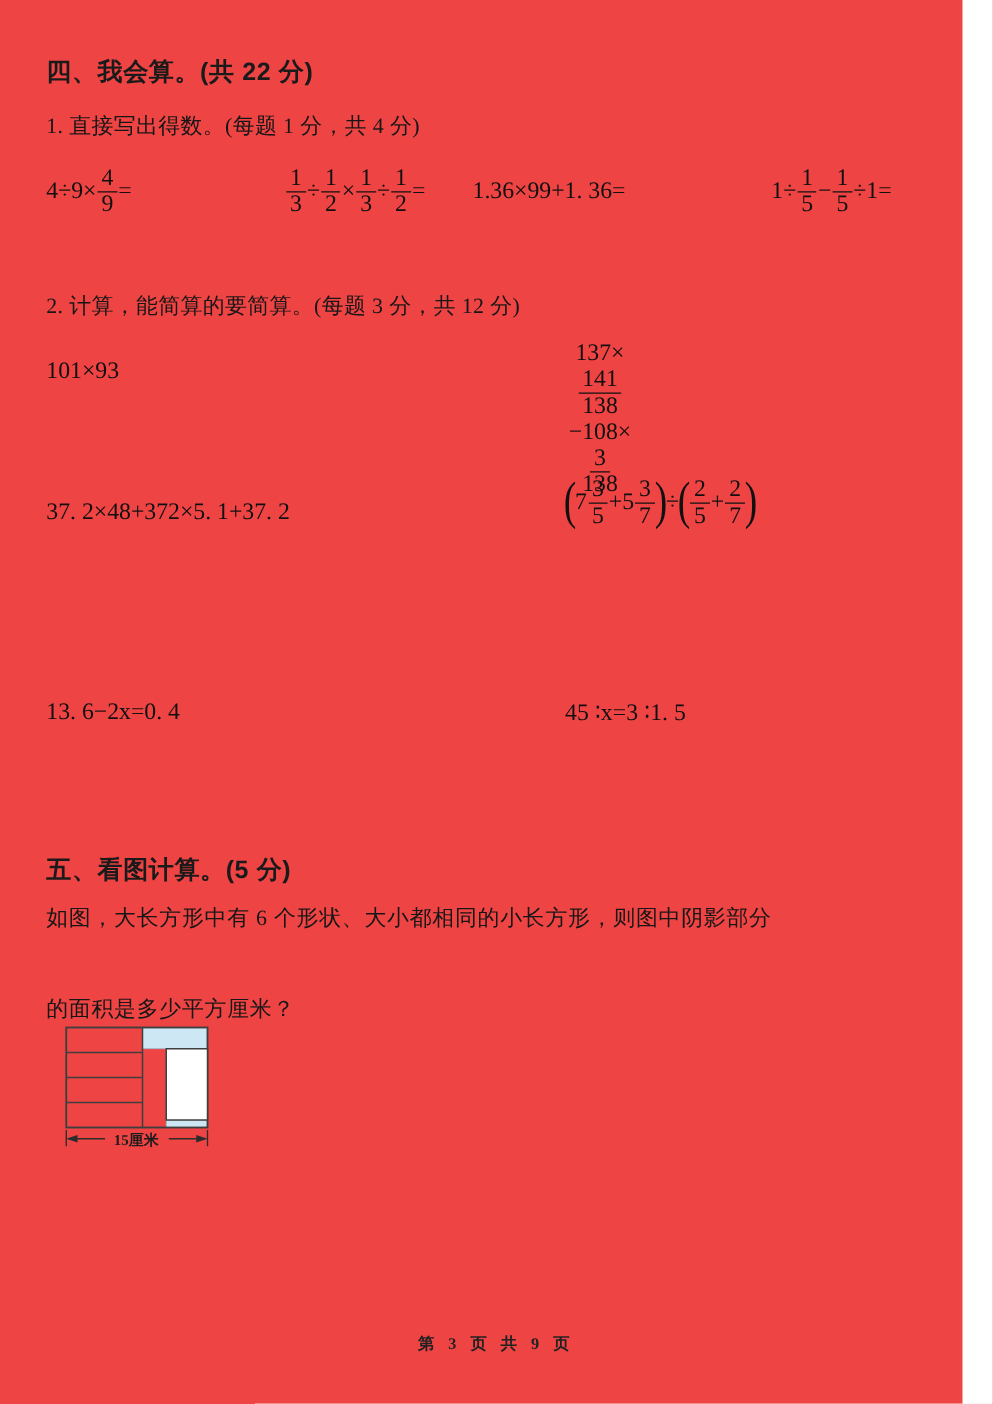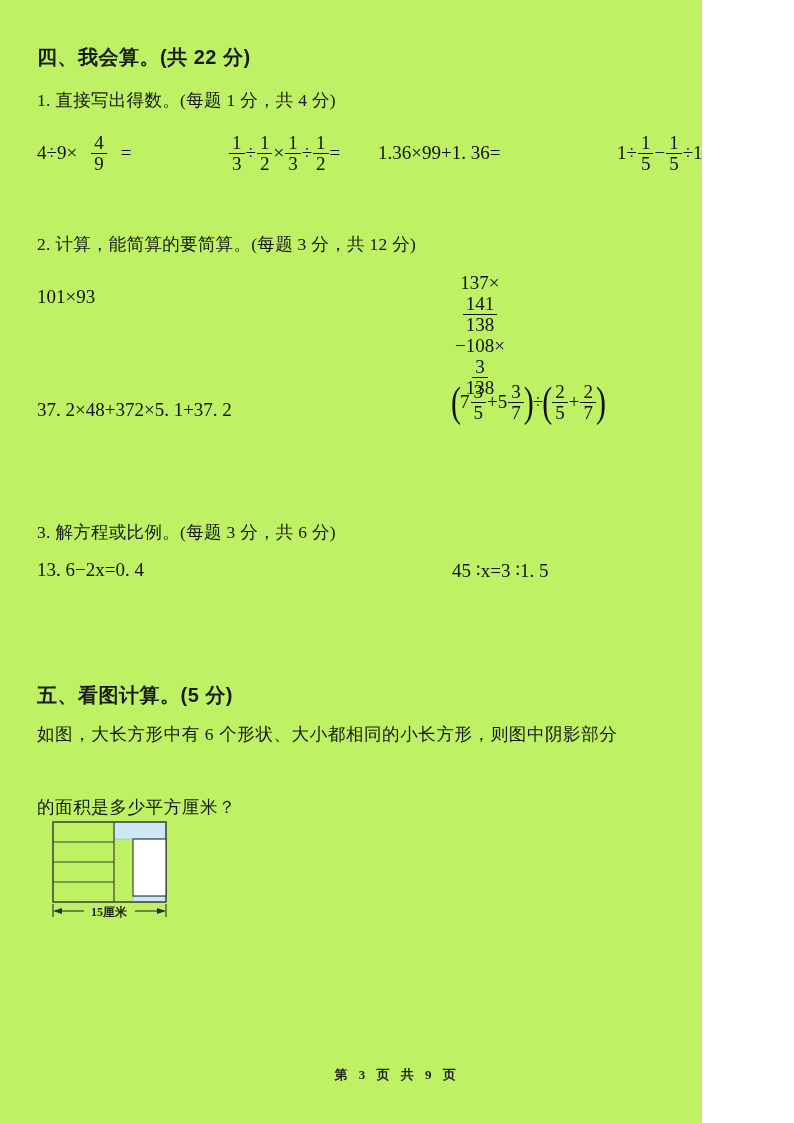--- a/index.html
+++ b/index.html
@@ -1,16 +1,16 @@
 <!DOCTYPE html>
 <html><head>
 <meta charset="utf-8">
 <style>
   html,body{margin:0;padding:0;background:#ffffff;}
-  .page{position:relative;width:702px;height:1123px;background:#bef264;overflow:hidden;
+  .page{position:relative;width:770px;height:1123px;background:#ef4444;overflow:hidden;
         font-family:"Liberation Serif","DejaVu Serif",serif;color:#111;}
   .abs{position:absolute;}
   .sec-heading{font-family:"Liberation Sans","DejaVu Sans",sans-serif;
         font-weight:700;font-size:20px;color:#1a1a1a;letter-spacing:0.5px;}
   .q-label{font-size:17.5px;color:#161616;letter-spacing:0.3px;}
   .prob-text{font-size:17.5px;color:#161616;letter-spacing:0.6px;line-height:1.0;}
   .expr{position:absolute;display:flex;align-items:center;
         font-family:"Liberation Serif","DejaVu Serif",serif;
         font-size:19px;color:#101010;white-space:pre;}
   .mtx{white-space:pre;}
@@ -26,33 +26,32 @@
 </style>
 </head>
 <body>
 
 <div class="page">
 
   <div class="abs sec-heading" style="left:37px;top:44px;">四、我会算。(共 22 分)</div>
 
   <div class="abs q-label" style="left:37px;top:88px;">1. 直接写出得数。(每题 1 分，共 4 分)</div>
 
-  <div class="expr" style="left:37px;top:128px;height:50px;gap:13px;"><span class="mtx">4÷9×</span><span class="frac"><span class="fn">4</span><span class="fd">9</span></span><span class="mtx">=</span></div>
+  <div class="expr" style="left:37px;top:128px;height:50px;"><span class="mtx">4÷9×</span><span class="frac"><span class="fn">4</span><span class="fd">9</span></span><span class="mtx">=</span></div>
   <div class="expr" style="left:228px;top:128px;height:50px;"><span class="frac"><span class="fn">1</span><span class="fd">3</span></span><span class="mtx">÷</span><span class="frac"><span class="fn">1</span><span class="fd">2</span></span><span class="mtx">×</span><span class="frac"><span class="fn">1</span><span class="fd">3</span></span><span class="mtx">÷</span><span class="frac"><span class="fn">1</span><span class="fd">2</span></span><span class="mtx">=</span></div>
   <div class="expr" style="left:378px;top:128px;height:50px;"><span class="mtx">1.36×99+1. 36=</span></div>
   <div class="expr" style="left:617px;top:128px;height:50px;"><span class="mtx">1÷</span><span class="frac"><span class="fn">1</span><span class="fd">5</span></span><span class="mtx">−</span><span class="frac"><span class="fn">1</span><span class="fd">5</span></span><span class="mtx">÷1=</span></div>
 
   <div class="abs q-label" style="left:37px;top:232px;">2. 计算，能简算的要简算。(每题 3 分，共 12 分)</div>
 
   <div class="expr" style="left:37px;top:283px;height:28px;"><span class="mtx">101×93</span></div>
   <div class="expr" style="left:455px;top:272px;height:52px;flex-direction:column;"><span class="mtx">137×</span><span class="frac"><span class="fn">141</span><span class="fd">138</span></span><span class="mtx">−108×</span><span class="frac"><span class="fn">3</span><span class="fd">138</span></span></div>
   <div class="expr" style="left:37px;top:396px;height:28px;"><span class="mtx">37. 2×48+372×5. 1+37. 2</span></div>
   <div class="expr" style="left:452px;top:372px;height:60px;"><span class="bigp">(</span><span class="mtx">7</span><span class="frac"><span class="fn">3</span><span class="fd">5</span></span><span class="mtx">+5</span><span class="frac"><span class="fn">3</span><span class="fd">7</span></span><span class="bigp">)</span><span class="mtx">÷</span><span class="bigp">(</span><span class="frac"><span class="fn">2</span><span class="fd">5</span></span><span class="mtx">+</span><span class="frac"><span class="fn">2</span><span class="fd">7</span></span><span class="bigp">)</span></div>
 
-  <div class="abs q-label" style="left:37px;top:520px;">3. 解方程或比例。(每题 3 分，共 6 分)</div>
 
   <div class="expr" style="left:37px;top:556px;height:28px;align-items:center;"><span class="mtx">13. 6−2x=0. 4</span></div>
   <div class="expr" style="left:452px;top:556px;height:28px;"><span class="mtx">45 ∶x=3 ∶1. 5</span></div>
 
   <div class="abs sec-heading" style="left:37px;top:682px;">五、看图计算。(5 分)</div>
 
   <div class="abs prob-text" style="left:37px;top:726px;width:722px;">如图，大长方形中有 6 个形状、大小都相同的小长方形，则图中阴影部分</div>
   <div class="abs prob-text" style="left:37px;top:768px;width:722px;margin-top:31px;">的面积是多少平方厘米？</div>
 
   <div class="abs" style="left:50px;top:820px;">

